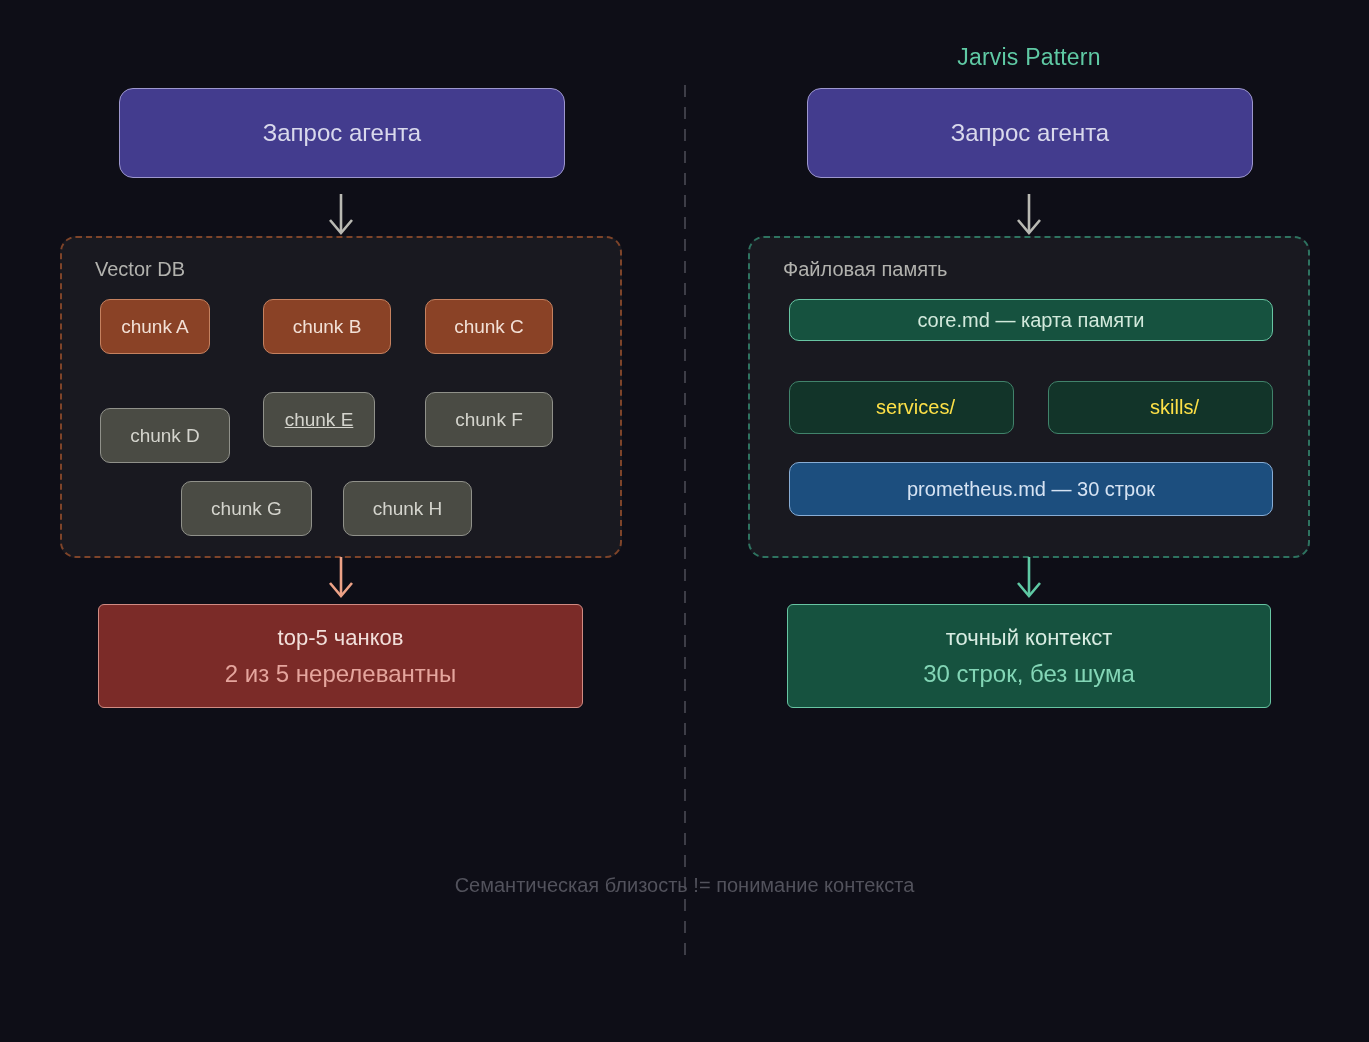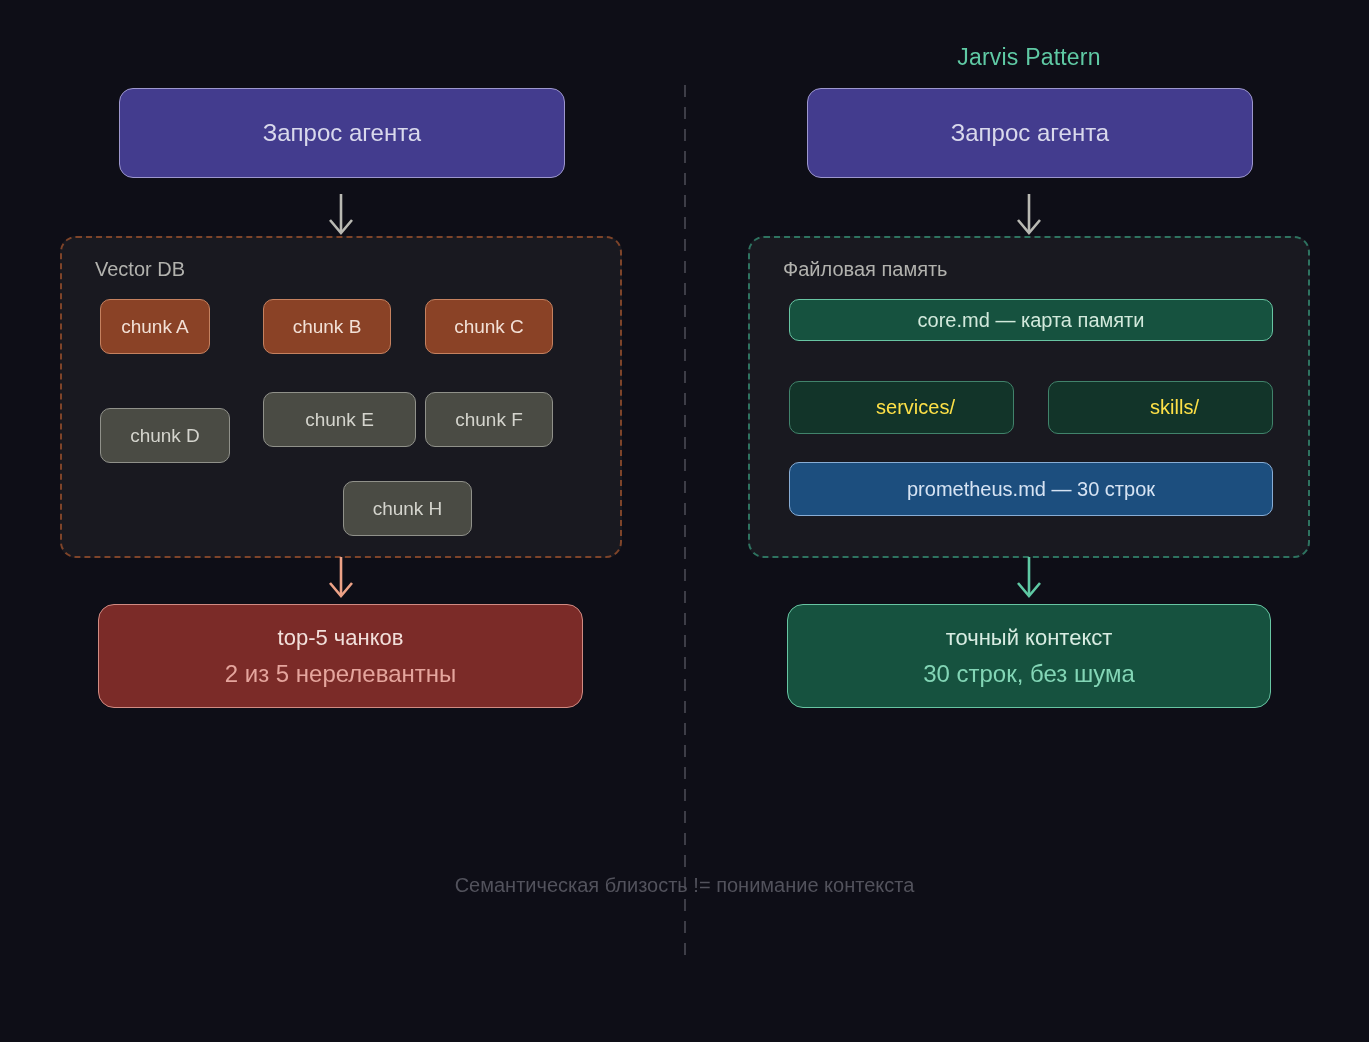--- a/index.html
+++ b/index.html
@@ -50,21 +50,21 @@
     position:absolute; box-sizing:border-box;
     display:flex; align-items:center; justify-content:center;
     border-radius:10px; font-size:20px;
   }
   .file.green   { background:#16523f; border:1px solid #68c5a3; color:#d2e9dc; }
   .file.outline { background:#123429; border:1px solid #41836b; color:#fde047;padding-left:28px; }
   .file.blue    { background:#1c4e7e; border:1px solid #88add5; color:#d6e3f3; }
 
   .result {
     position:absolute; top:604px; height:104px; box-sizing:border-box;
-    border-radius:16px; display:flex; flex-direction:column;
+    border-radius:6px; display:flex; flex-direction:column;
     align-items:center; justify-content:center; gap:9px;
   }
   .result.bad  { left:98px;  width:485px; background:#7b2b28; border:1px solid #d18b83; }
   .result.good { left:787px; width:484px; background:#16523f; border:1px solid #68c5a3; }
   .result .r-title { font-size:22px; }
   .result .r-sub   { font-size:24px; }
   .result.bad  .r-title { color:#f2dfda; }
   .result.bad  .r-sub   { color:#e5a59d; }
   .result.good .r-title { color:#d8ece2; }
   .result.good .r-sub   { color:#83d6b6; }
@@ -102,22 +102,23 @@
     <line x1="14" y1="1" x2="14" y2="38" stroke="#b9b9b3" stroke-width="2.6"></line>
     <polyline points="3,27 14,40 25,27" fill="none" stroke="#b9b9b3" stroke-width="2.6"></polyline>
   </svg>
 
   <div class="panel left">
     <div class="panel-label">Vector DB</div>
     <div class="chunk hot" style="left:38px;  top:61px;  width:110px;">chunk A</div>
     <div class="chunk hot" style="left:201px; top:61px;  width:128px;">chunk B</div>
     <div class="chunk hot" style="left:363px; top:61px;  width:128px;">chunk C</div>
     <div class="chunk cold" style="left:38px;  top:170px; width:130px;">chunk D</div>
-    <div class="chunk cold" style="left:201px; top:154px; width:153px;">chunk E</div>
+    <div class="chunk cold" style="left:201px; top:154px; width:112px;text-decoration:underline;">chunk E</div>
     <div class="chunk cold" style="left:363px; top:154px; width:128px;">chunk F</div>
+    <div class="chunk cold" style="left:119px; top:243px; width:131px;">chunk G</div>
     <div class="chunk cold" style="left:281px; top:243px; width:129px;">chunk H</div>
   </div>
 
   <div class="panel right">
     <div class="panel-label">Файловая память</div>
     <div class="file green" style="left:39px;  top:61px;  width:484px; height:42px;">core.md — карта памяти</div>
     <div class="file outline" style="left:39px;  top:143px; width:225px; height:53px;">services/</div>
     <div class="file outline" style="left:298px; top:143px; width:225px; height:53px;">skills/</div>
     <div class="file blue" style="left:39px;  top:224px; width:484px; height:54px;">prometheus.md — 30 строк</div>
   </div>

